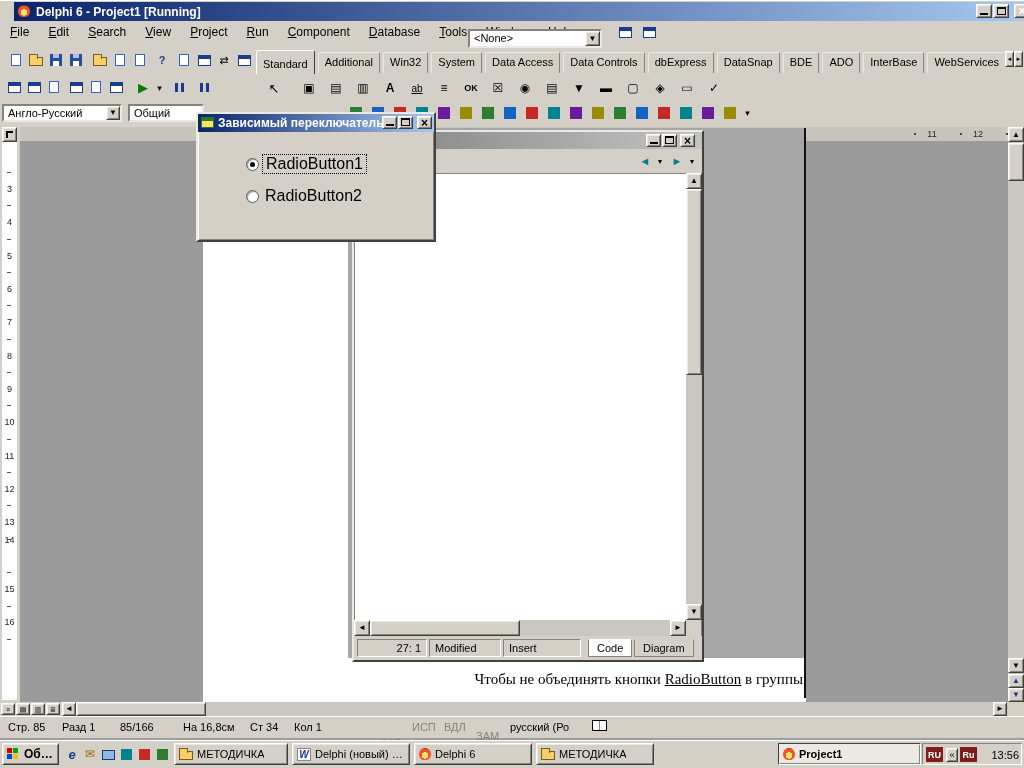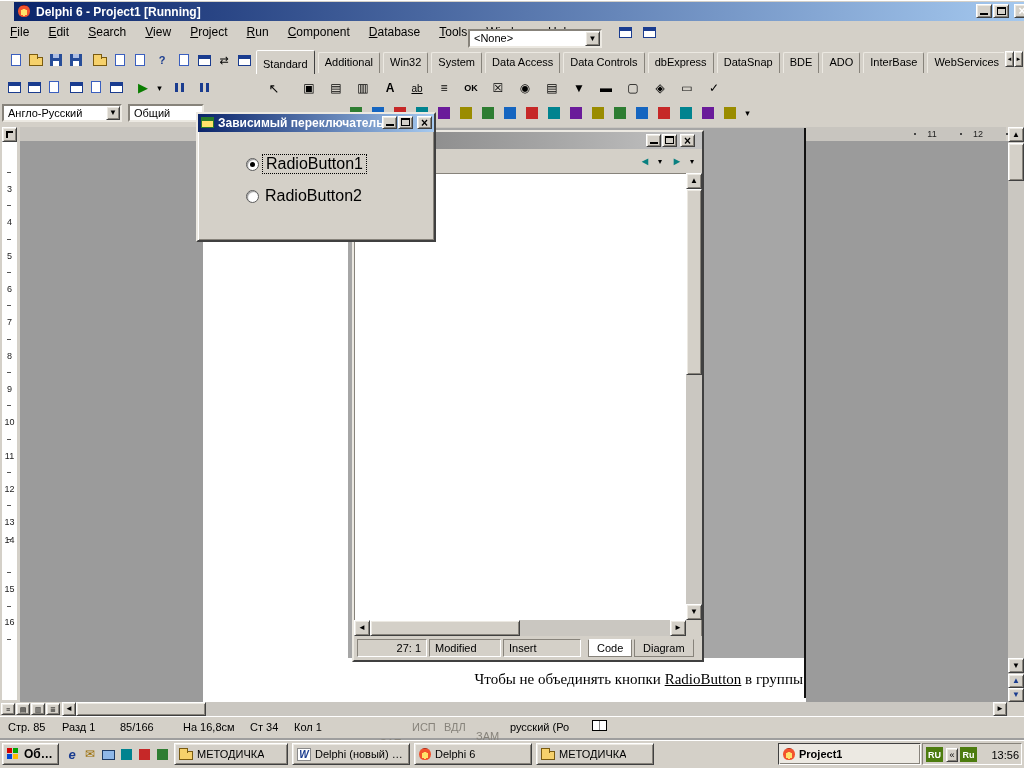--- a/index.html
+++ b/index.html
@@ -41,21 +41,21 @@
 .icn-floppy::before{content:"";position:absolute;left:3px;top:0;width:6px;height:4px;background:#aebfe4}
 .icn-floppy::after{content:"";position:absolute;left:3px;bottom:0;width:6px;height:5px;background:#fff}
 .icn-form{width:13px;height:11px;background:#fff;border:1px solid #1a3c8f;border-top:4px solid #1a3c8f;display:block}
 .icn-flame{width:12px;height:12px;border-radius:50% 50% 45% 45%;background:radial-gradient(circle at 50% 62%,#ffe26b 0 34%,#f2522d 35% 72%,#a31500 73%);display:block;flex:none}
 .icn-w{width:14px;height:13px;background:#fff;border:1px solid #8a8a8a;color:#1a3c8f;font-weight:bold;font-size:10px;display:flex;align-items:center;justify-content:center;flex:none}
 .icn-book{position:relative;width:15px;height:11px;background:#fff;border:1px solid #000;display:block}
 .icn-book::after{content:"";position:absolute;left:6px;top:0;width:1px;height:9px;background:#888}
 .icn-mon{width:13px;height:10px;background:#8fb7e8;border:1px solid #1d3a66;margin-top:2px;display:block}
 .flag{position:relative;width:13px;height:12px;display:inline-block;flex:none}
 .flag i{position:absolute;width:5px;height:5px;display:block}
-.kb{width:17px;height:15px;background:#4d7c0f;color:#fff;font-weight:bold;font-size:9px;display:flex;align-items:center;justify-content:center}
+.kb{width:17px;height:15px;background:#7f1d1d;color:#fff;font-weight:bold;font-size:9px;display:flex;align-items:center;justify-content:center}
 .tk{height:22px;display:flex;align-items:center;gap:4px;padding:0 4px;font-size:11px;overflow:hidden;white-space:nowrap}
 .tk .lbl{overflow:hidden;text-overflow:ellipsis}
 .tk.active{border-color:#404040 #fff #fff #404040;background:#ece9e2;font-weight:bold}
 .bars{display:block;width:3px;height:9px;background:#1a3c8f;box-shadow:6px 0 0 #1a3c8f;margin-right:6px}
 .dot{width:2px;height:2px;background:#444;position:absolute}
 .serif{font-family:"Liberation Serif",serif}
 </style>
 </head>
 <body>
 

